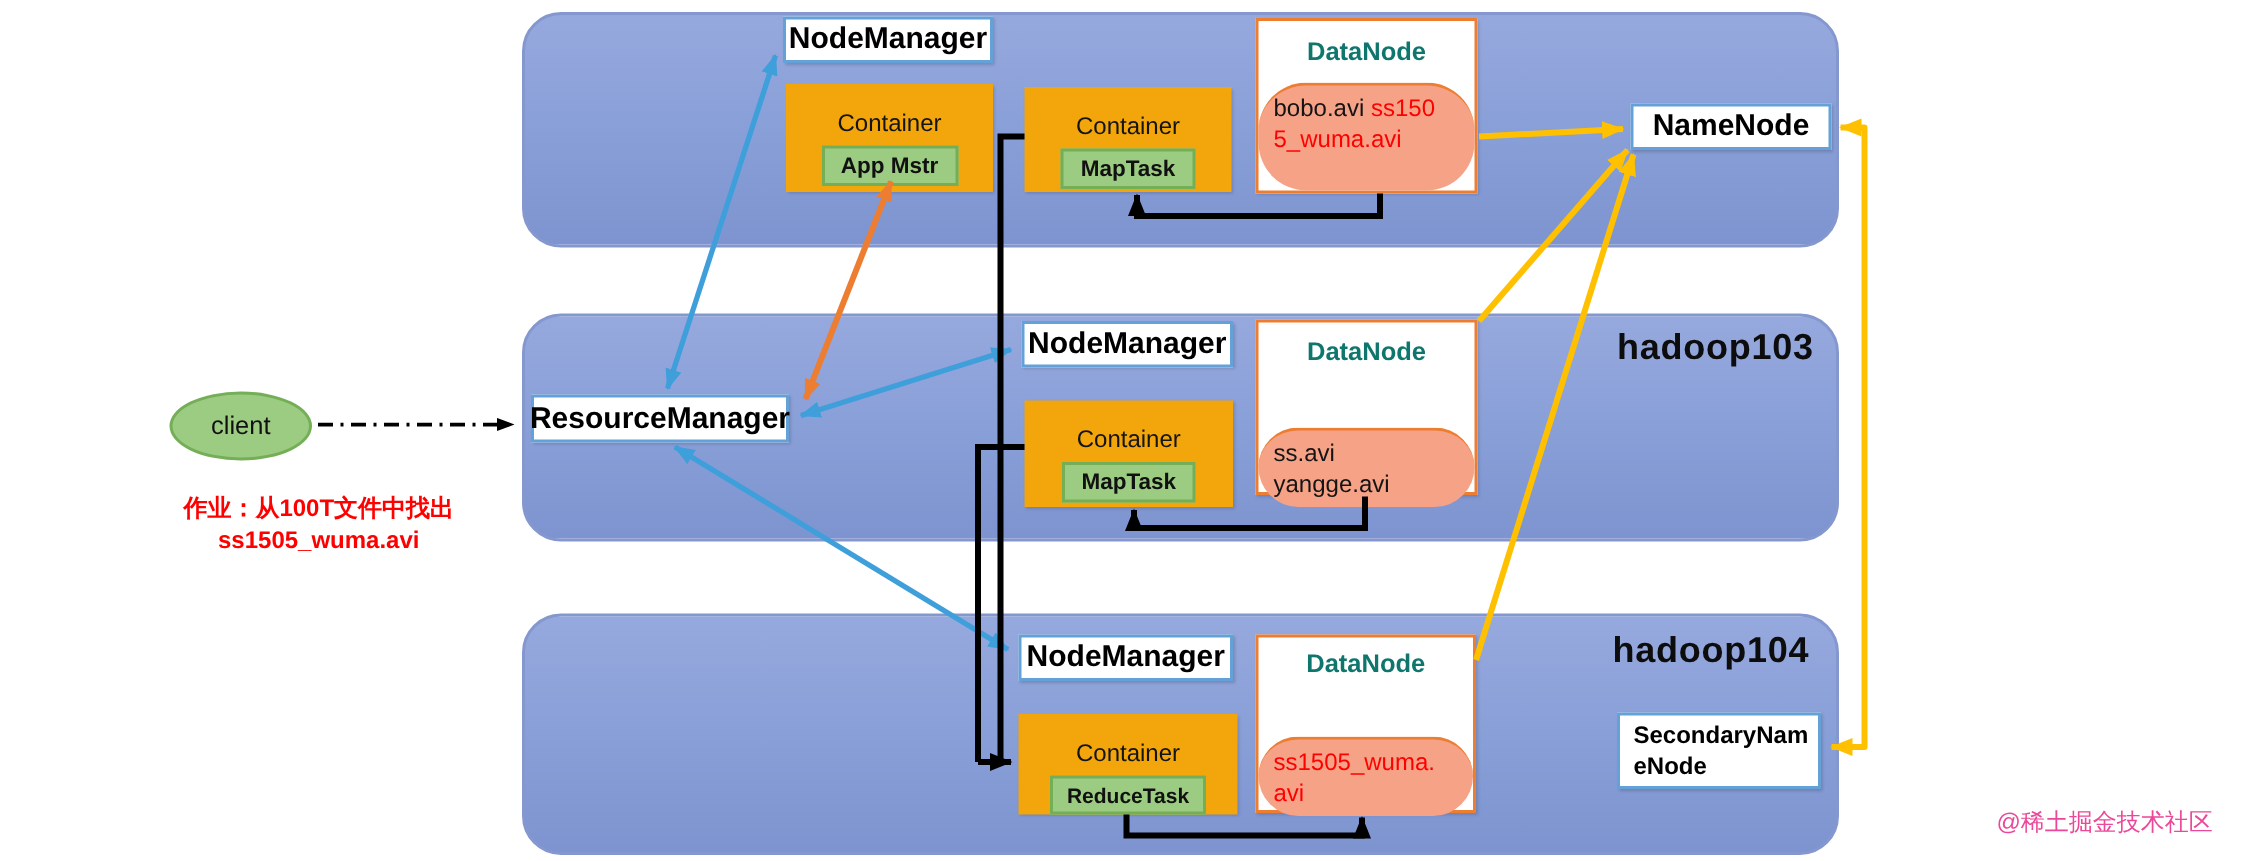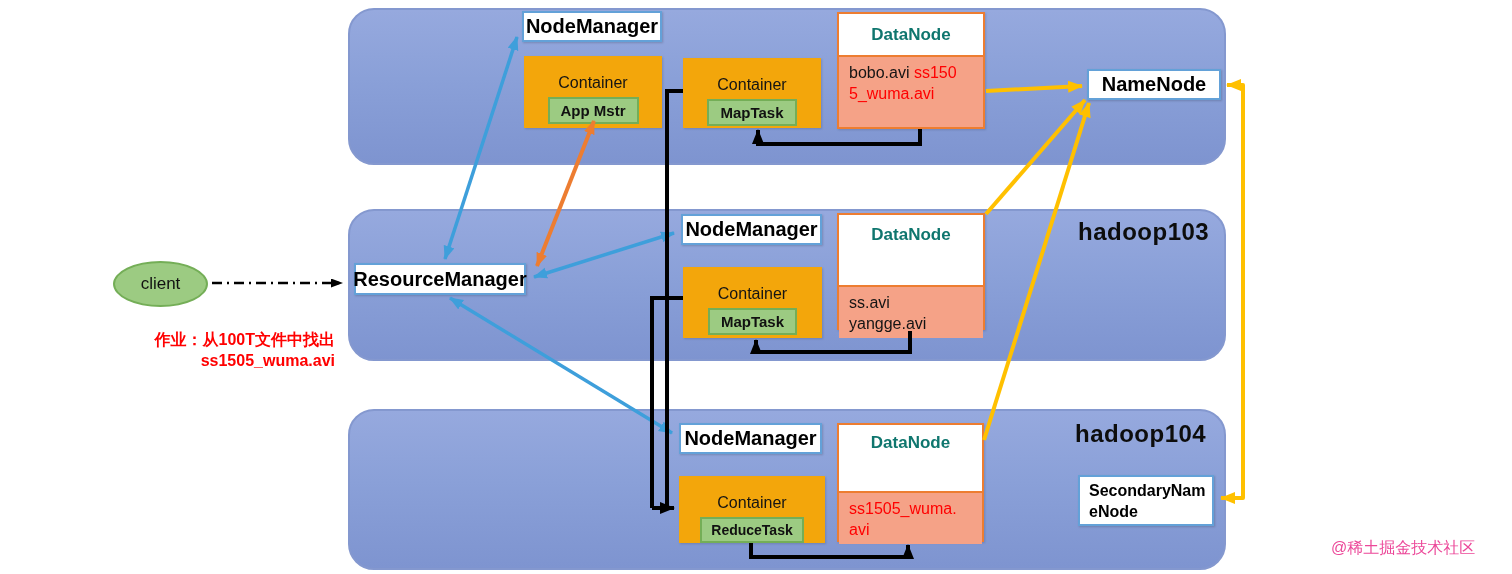--- a/index.html
+++ b/index.html
@@ -40,31 +40,31 @@
     position:absolute;background:#ffffff;border:2px solid #ed7d31;
     box-sizing:border-box;display:flex;flex-direction:column;z-index:2;
     box-shadow:1px 1px 2px rgba(0,0,0,0.15);
   }
   .dn-header{
     font-weight:bold;font-size:17px;color:#0f766e;flex:none;
     display:flex;align-items:center;justify-content:center;
   }
   .dn-files{
     background:#f5a287;flex:1;padding:5px 22px 4px 10px;font-size:16px;
-    line-height:21px;word-break:break-all;color:#141414;border-top:2px solid #ed7d31;
+    line-height:21px;word-break:break-all;color:#141414;border-top:2px solid #ed7d31;border-radius:32px;
   }
   .file-red{color:#ff0000;}
   .client-ellipse{
     position:absolute;background:#9ccb82;border:2px solid #74ae57;border-radius:50%;
     display:flex;align-items:center;justify-content:center;font-size:17px;color:#111;
     box-sizing:border-box;z-index:2;
   }
   .note{
     position:absolute;color:#ff0000;font-weight:bold;font-size:16px;
-    text-align:right;line-height:21px;z-index:2;
+    text-align:center;line-height:21px;z-index:2;
   }
   .watermark{position:absolute;color:#ec4899;font-size:16px;z-index:2;}
   svg.overlay{position:absolute;left:0;top:0;z-index:5;pointer-events:none;}
 </style>
 </head>
 <body>
 
 <div class="canvas">
 
   <div class="bigbox" style="left:348px;top:8px;width:878px;height:157px;"></div>

